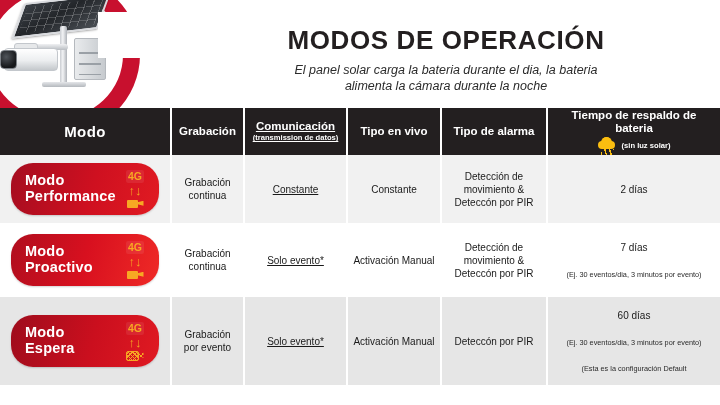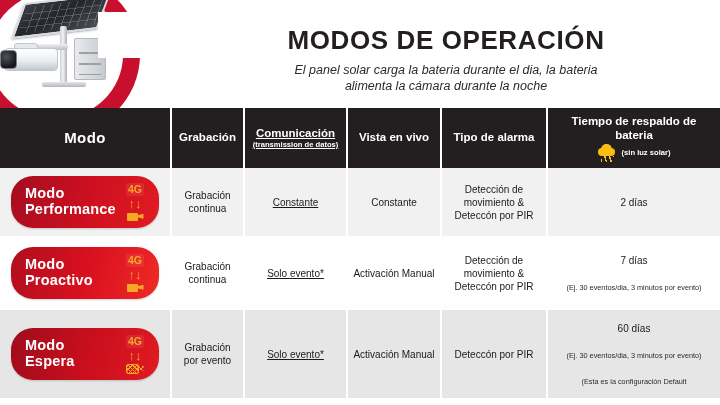--- a/index.html
+++ b/index.html
@@ -95,21 +95,21 @@
   }
   .c0{width:172px;}
   .c1{width:73px;}
   .c2{width:103px;text-decoration:underline;}
   .c3{width:94px;}
   .c4{width:106px;}
   .c5{width:172px;}
 
   
   .hrow .cell{
-    background:#231f20;color:#ffffff;height:60px;
+    background:#231f20;color:#ffffff;height:47px;
     border-right:2px solid #ffffff;
   }
   .hrow .cell:last-child{border-right:0;}
   .h-main{font-size:11.5px;font-weight:bold;line-height:1.15;}
   .c0 .h-main{font-size:15px;letter-spacing:.4px;}
   .h-sub{font-size:7.6px;font-weight:bold;margin-top:1px;line-height:1.1;}
   .h-bat{display:flex;align-items:center;justify-content:center;gap:5px;margin-top:2px;}
 
   
   .wx{position:relative;width:19px;height:17px;flex:none;}
@@ -222,21 +222,21 @@
         <div class="h-main">Modo</div>
       </div>
       <div class="cell c1">
         <div class="h-main">Grabación</div>
       </div>
       <div class="cell c2">
         <div class="h-main">Comunicación</div>
         <div class="h-sub">(transmission de datos)</div>
       </div>
       <div class="cell c3">
-        <div class="h-main">Vista en vivo</div>
+        <div class="h-main">Tipo en vivo</div>
       </div>
       <div class="cell c4">
         <div class="h-main">Tipo de alarma</div>
       </div>
       <div class="cell c5">
         <div class="h-main">Tiempo de respaldo de bateria</div>
         <div class="h-bat">
           <span class="wx">
             <span class="sun"></span>
               <span class="cloud"></span>

